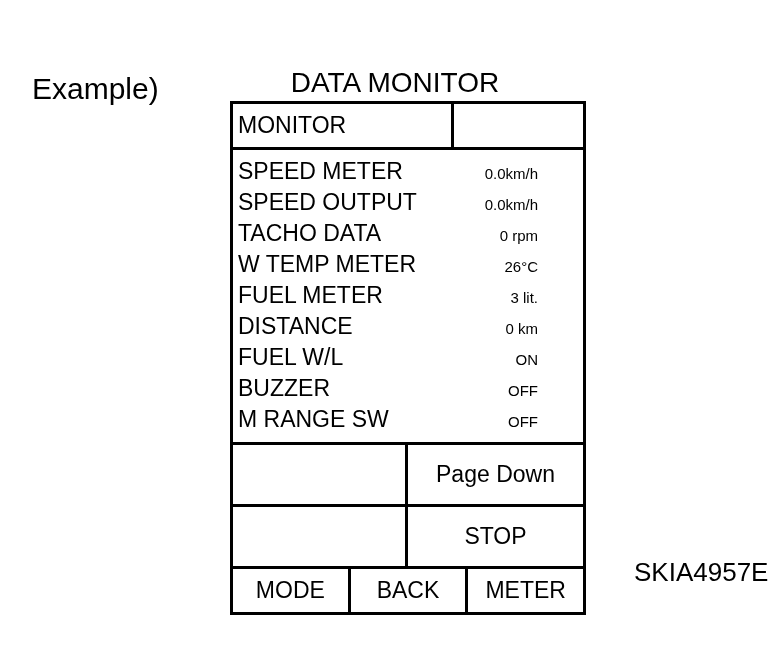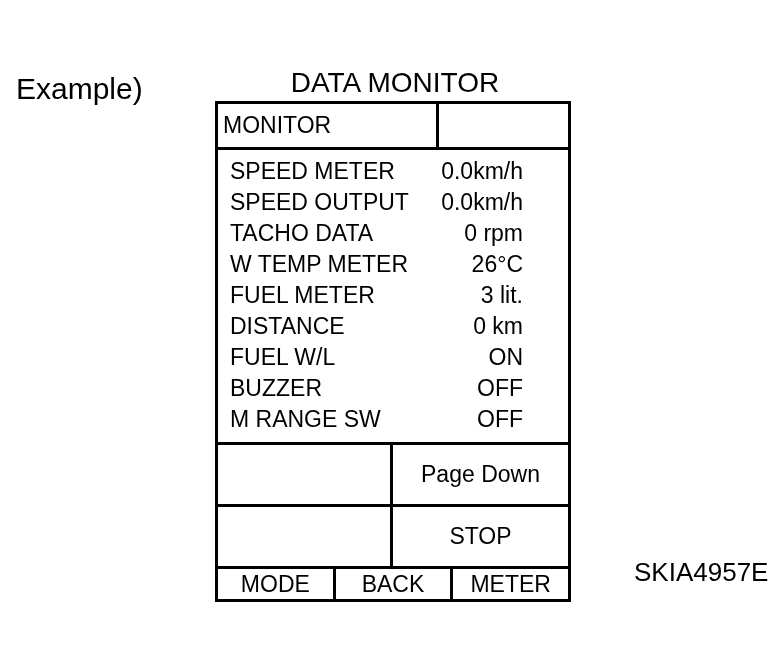--- a/index.html
+++ b/index.html
@@ -17,21 +17,21 @@
     position: relative;
     width: 778px;
     height: 663px;
     background: #ffffff;
     overflow: hidden;
   }
 
   
   #example-label {
     position: absolute;
-    left: 16px;
+    left: 32px;
     top: 72px;
     font-size: 30px;
     line-height: 34px;
     letter-spacing: 0px;
     white-space: nowrap;
     color: #000;
   }
 
   
   #screen-title {
@@ -41,21 +41,21 @@
     width: 356px;
     text-align: center;
     font-size: 28px;
     line-height: 26px;
     white-space: nowrap;
   }
 
   
   #monitor-frame {
     position: absolute;
-    left: 215px;
+    left: 230px;
     top: 101px;
     width: 356px;
     box-sizing: border-box;
     border: 3px solid #000;
     background: #fff;
   }
 
   
   .header-row {
     display: flex;
@@ -86,30 +86,30 @@
     padding: 6px 0 7px 0;
   }
   .data-row {
     display: flex;
     align-items: baseline;
     height: 31px;
     box-sizing: border-box;
   }
   .data-label {
     flex: 0 0 auto;
-    padding-left: 12px;
+    padding-left: 5px;
     font-size: 23px;
     line-height: 31px;
     white-space: nowrap;
   }
   .data-value {
     flex: 1 1 auto;
     text-align: right;
     padding-right: 45px;
-    font-size: 23px;
+    font-size: 15px;
     line-height: 31px;
     white-space: nowrap;
   }
 
   
   .soft-row {
     display: flex;
     height: 62px;
     box-sizing: border-box;
     border-bottom: 3px solid #000;
@@ -126,21 +126,21 @@
     align-items: center;
     justify-content: center;
     font-size: 23px;
     line-height: 25px;
     white-space: nowrap;
   }
 
   
   .button-row {
     display: flex;
-    height: 30px;
+    height: 43px;
     box-sizing: border-box;
   }
   .button-cell {
     flex: 1 1 0;
     box-sizing: border-box;
     border-right: 3px solid #000;
     display: flex;
     align-items: center;
     justify-content: center;
     font-size: 23px;

